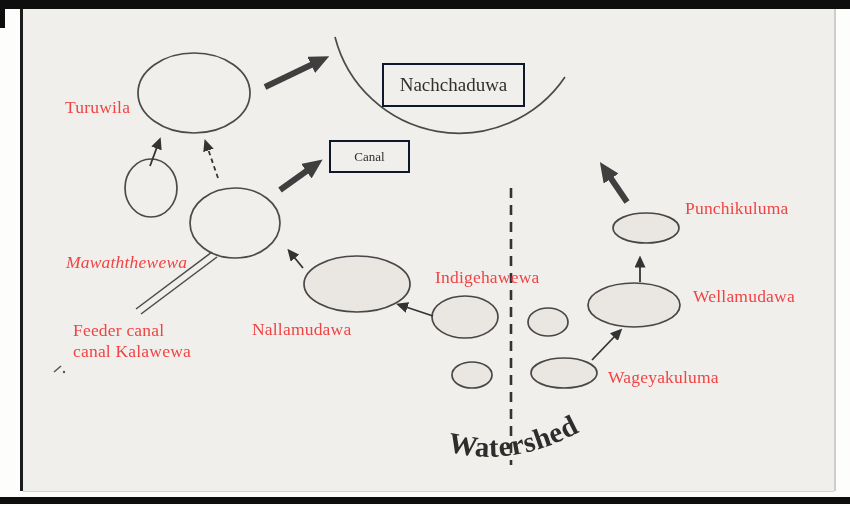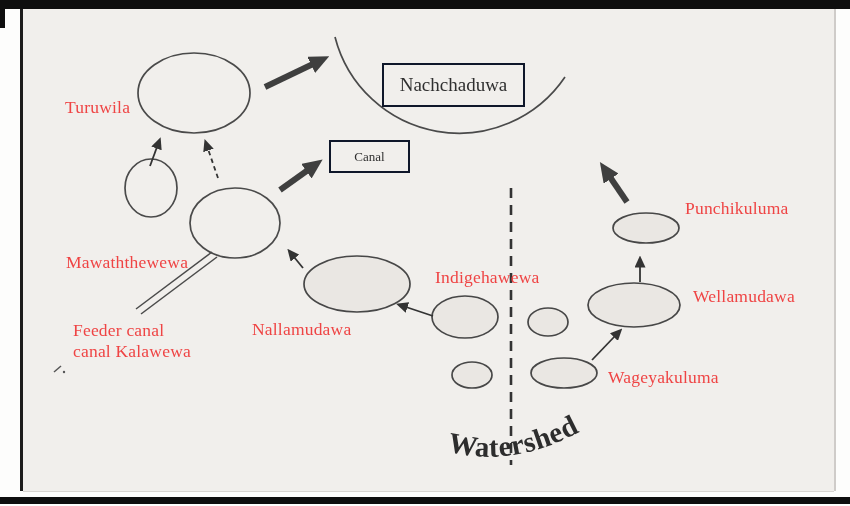--- a/index.html
+++ b/index.html
@@ -24,21 +24,21 @@
   }
   .box {
     position:absolute; border:2px solid #0f172a; background:transparent;
     display:flex; align-items:center; justify-content:center;
     color:#2f2f2f; box-sizing:border-box;
   }
   .box-nachchaduwa { left:382px; top:63px; width:143px; height:44px; font-size:19px; }
   .box-canal       { left:329px; top:140px; width:81px;  height:33px; font-size:13px; }
 
   .lbl-turuwila      { left:65px;  top:97px;  }
-  .lbl-mawaththewewa { left:66px;  top:252px; }
+  .lbl-mawaththewewa { left:66px;  top:252px;font-style:italic; }
   .lbl-feeder        { left:73px;  top:320px; }
   .lbl-nallamudawa   { left:252px; top:319px;text-align:center; }
   .lbl-indigehawewa  { left:435px; top:267px; }
   .lbl-punchikuluma  { left:685px; top:198px; }
   .lbl-wellamudawa   { left:693px; top:286px; }
   .lbl-wageyakuluma  { left:608px; top:367px; }
 </style>
 </head>
 <body>
 

